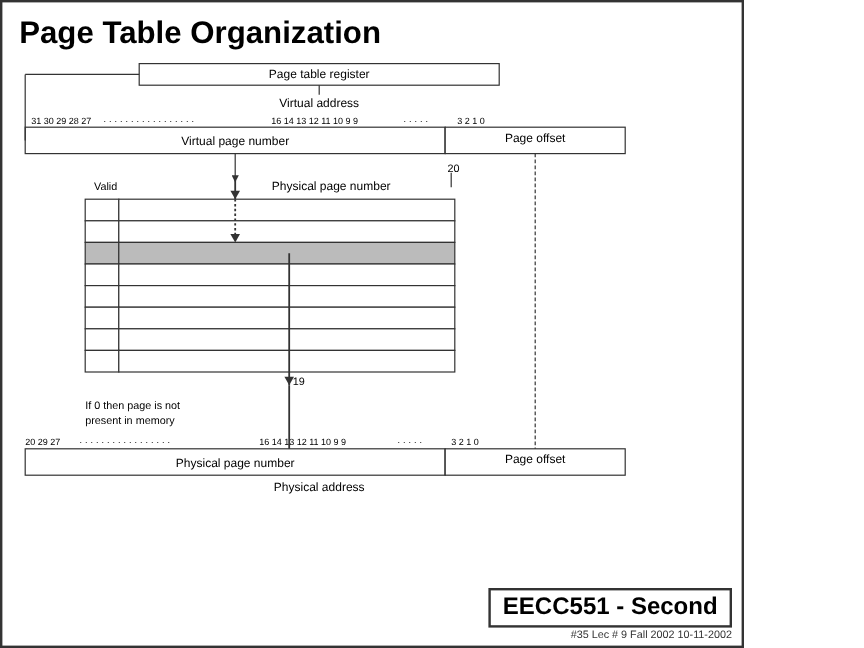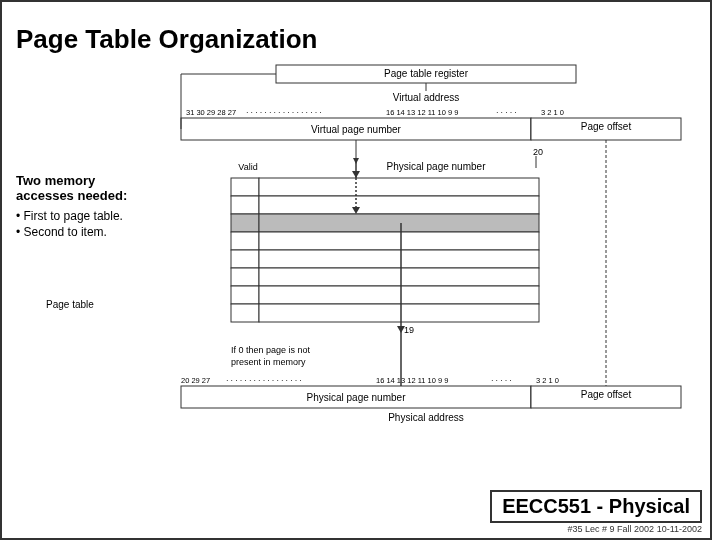--- a/index.html
+++ b/index.html
@@ -5,25 +5,25 @@
     * { box-sizing: border-box; margin: 0; padding: 0; }
     body {
       width: 720px;
       height: 540px;
       background: #fff;
       font-family: Arial, sans-serif;
       font-size: 11px;
       overflow: hidden;
     }
     .slide {
-      width: 712px;
+      width: 620px;
       height: 540px;
       background: #fff;
       border: 2px solid #333;
-      padding: 22px 14px;
+      padding: 10px 14px;
       position: relative;
     }
     .slide-title {
       font-size: 26px;
       font-weight: bold;
       margin-bottom: 8px;
       color: #000;
     }
     .left-text {
       width: 160px;
@@ -68,31 +68,20 @@
     }
   </style>
 </head>
 <body>
 
 <div class="slide">
   <div class="slide-title">Page Table Organization</div>
 
   <div style="display:flex; flex-direction:row; gap:0;">
 
-    <div class="left-text">
-      <div style="margin-top: 50px;">
-        <div class="mem-title">
-          <span>Two memory</span><br>
-          <span>accesses needed:</span>
-        </div>
-        <div class="mem-item">• First to page table.</div>
-        <div class="mem-item">• Second to item.</div>
-      </div>
-      <div class="page-table-label" style="margin-top:60px; font-size:10px;">Page table</div>
-    </div>
 
     <div style="flex:1; position:relative; min-height:420px;">
       <svg width="520" height="430" viewBox="0 0 520 430" xmlns="http://www.w3.org/2000/svg">
 
         <rect x="100" y="2" width="300" height="18" fill="white" stroke="#333" stroke-width="1"></rect>
         <text x="250" y="14" text-anchor="middle" font-size="10" font-family="Arial">Page table register</text>
 
         <line x1="250" y1="20" x2="250" y2="28" stroke="#333" stroke-width="1"></line>
 
         <text x="250" y="38" text-anchor="middle" font-size="10" font-family="Arial">Virtual address</text>
@@ -186,16 +175,16 @@
 
         <line x1="100" y1="11" x2="5" y2="11" stroke="#333" stroke-width="1"></line>
         <line x1="5" y1="11" x2="5" y2="66" stroke="#333" stroke-width="1"></line>
         <line x1="5" y1="66" x2="5" y2="66" stroke="#333" stroke-width="1"></line>
 
       </svg>
     </div>
   </div>
 
   <div class="footer-bar">
-    <div class="eecc-badge">EECC551 - Physical</div>
+    <div class="eecc-badge">EECC551 - Second</div>
     <div class="slide-ref">#35  Lec # 9  Fall 2002  10-11-2002</div>
   </div>
 </div>
 
 </body></html>

